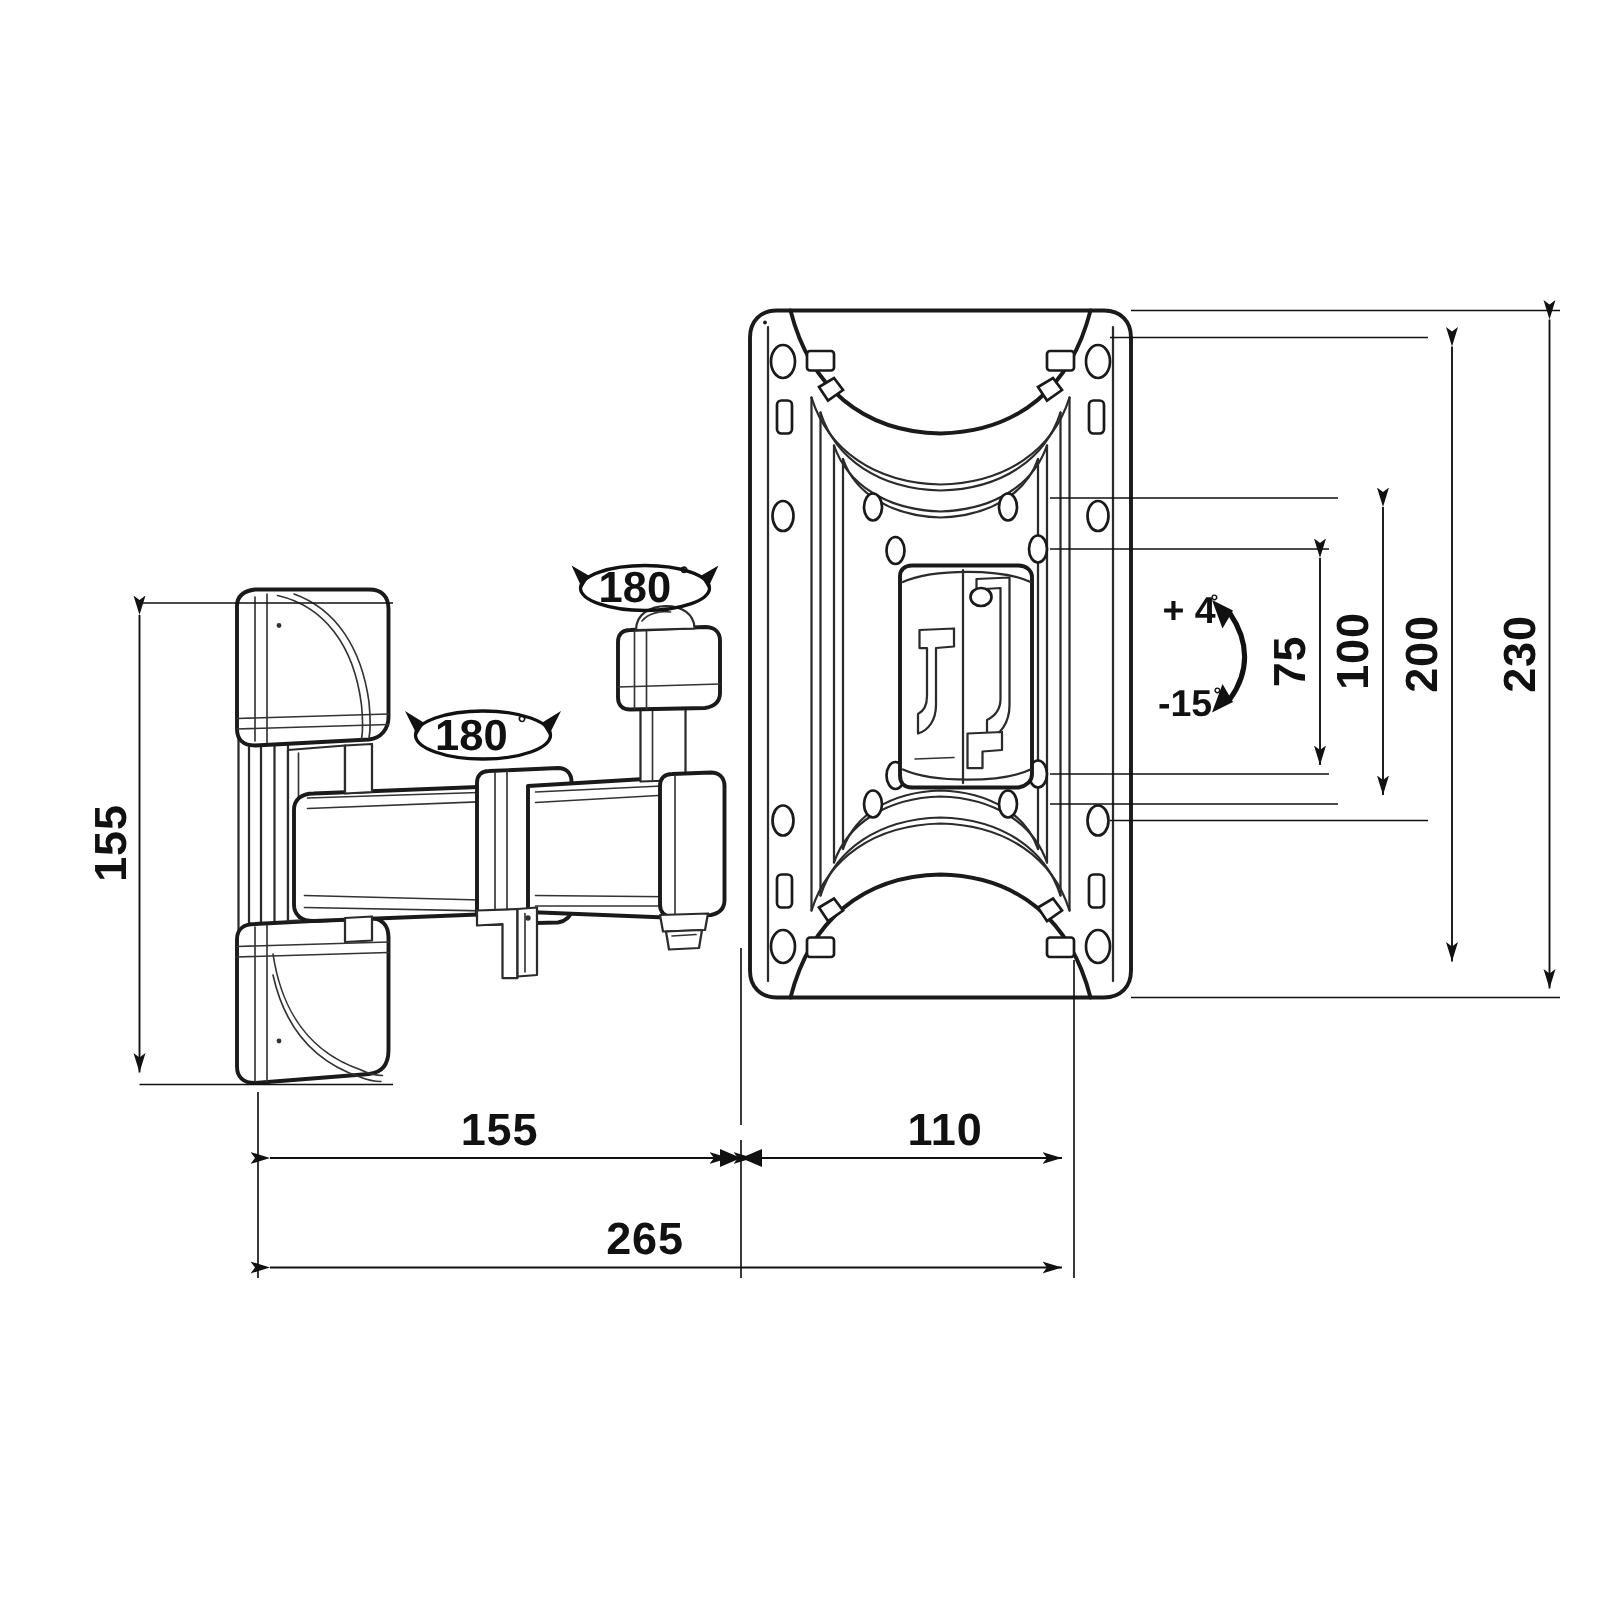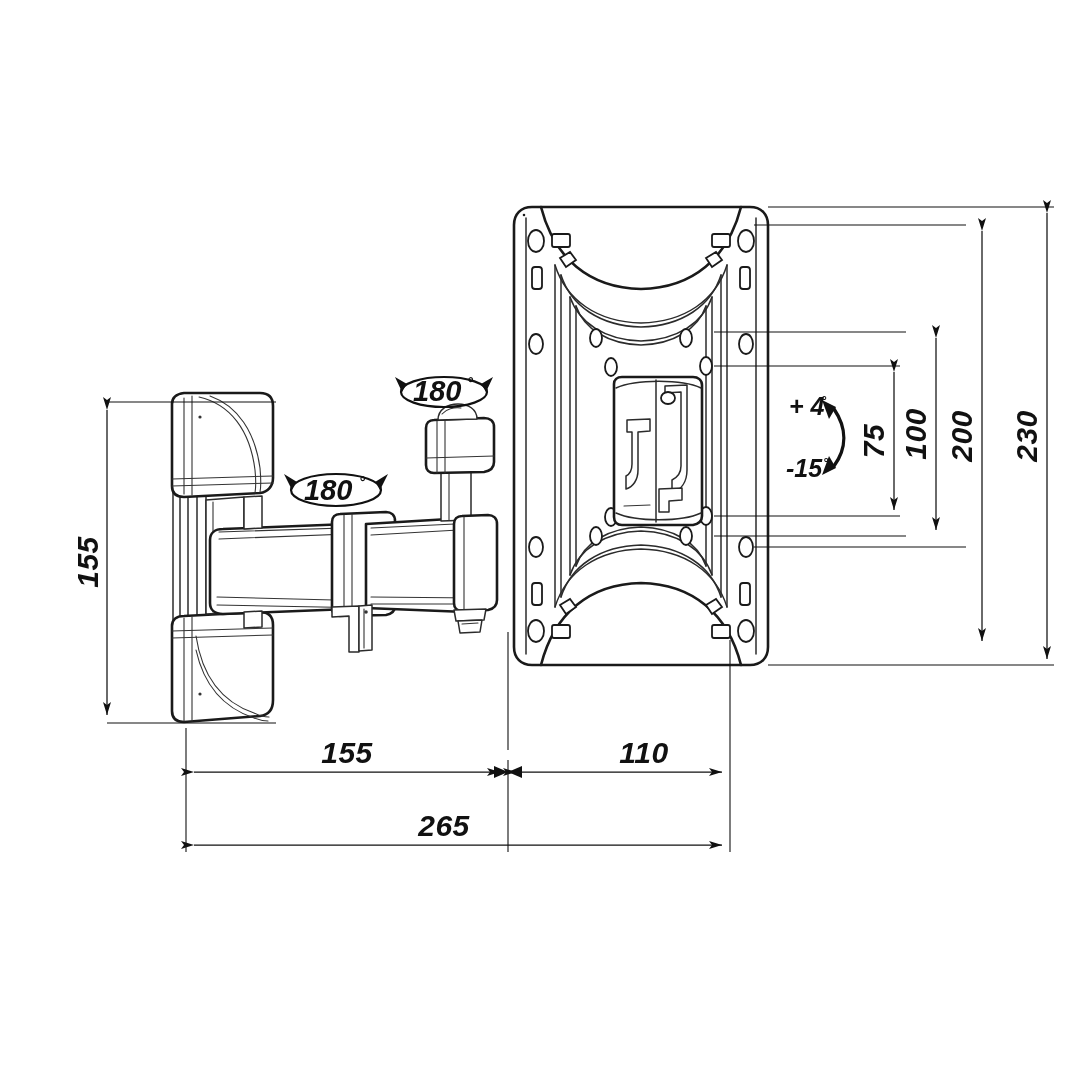--- a/index.html
+++ b/index.html
@@ -10,25 +10,24 @@
   }
   body {
     width: 1080px;
     height: 1080px;
     font-family: "Liberation Sans", sans-serif;
     overflow: hidden;
     position: relative;
   }
   #drawing-root {
     position: absolute;
-    left: 14px;
+    left: 0;
     top: 0;
     width: 960px;
     height: 1080px;
-    font-style: italic;
   }
   svg.drawing {
     display: block;
     width: 1080px;
     height: 1080px;
     background: #ffffff;
   }
   
   .outline    { fill: #ffffff; stroke: #1a1a1a; stroke-width: 2.6; stroke-linejoin: round; stroke-linecap: round; }
   .outline-hv { fill: none;    stroke: #1a1a1a; stroke-width: 2.6; stroke-linejoin: round; stroke-linecap: round; }

